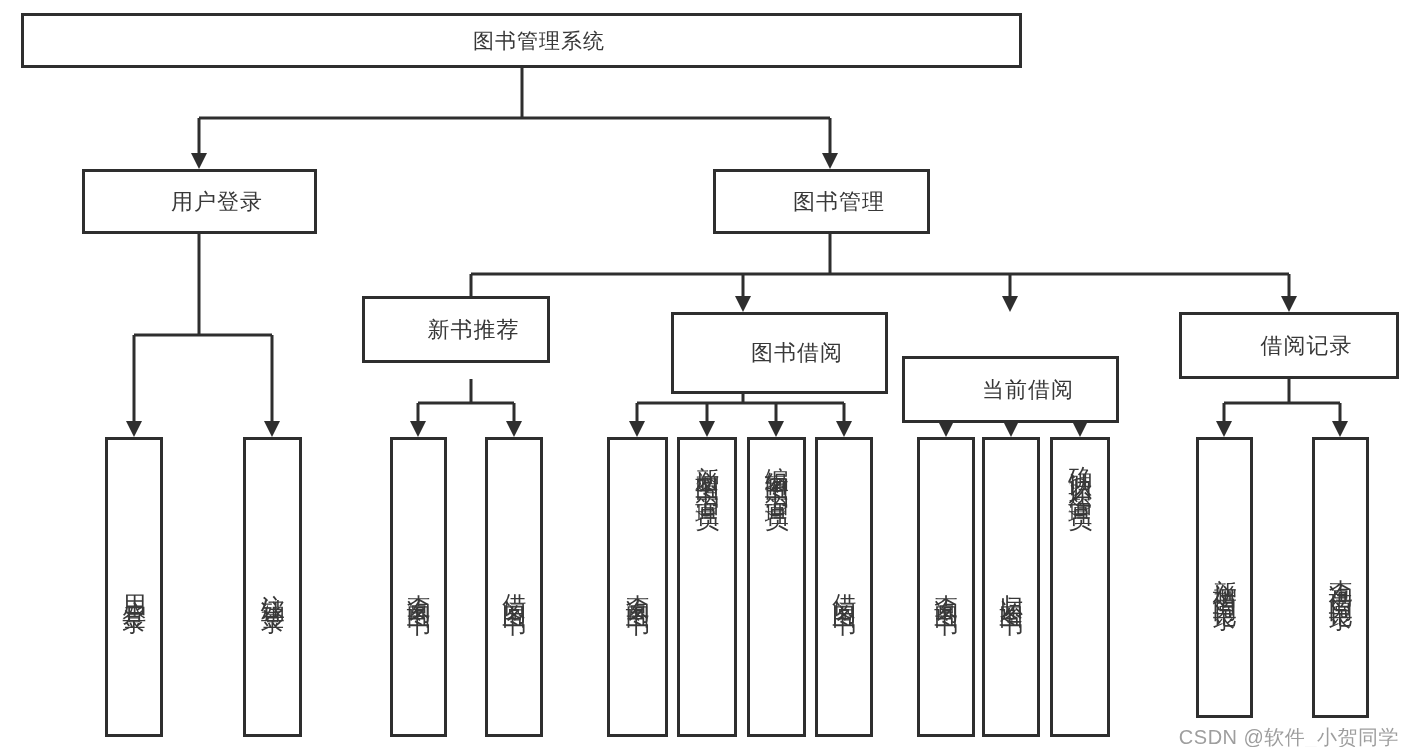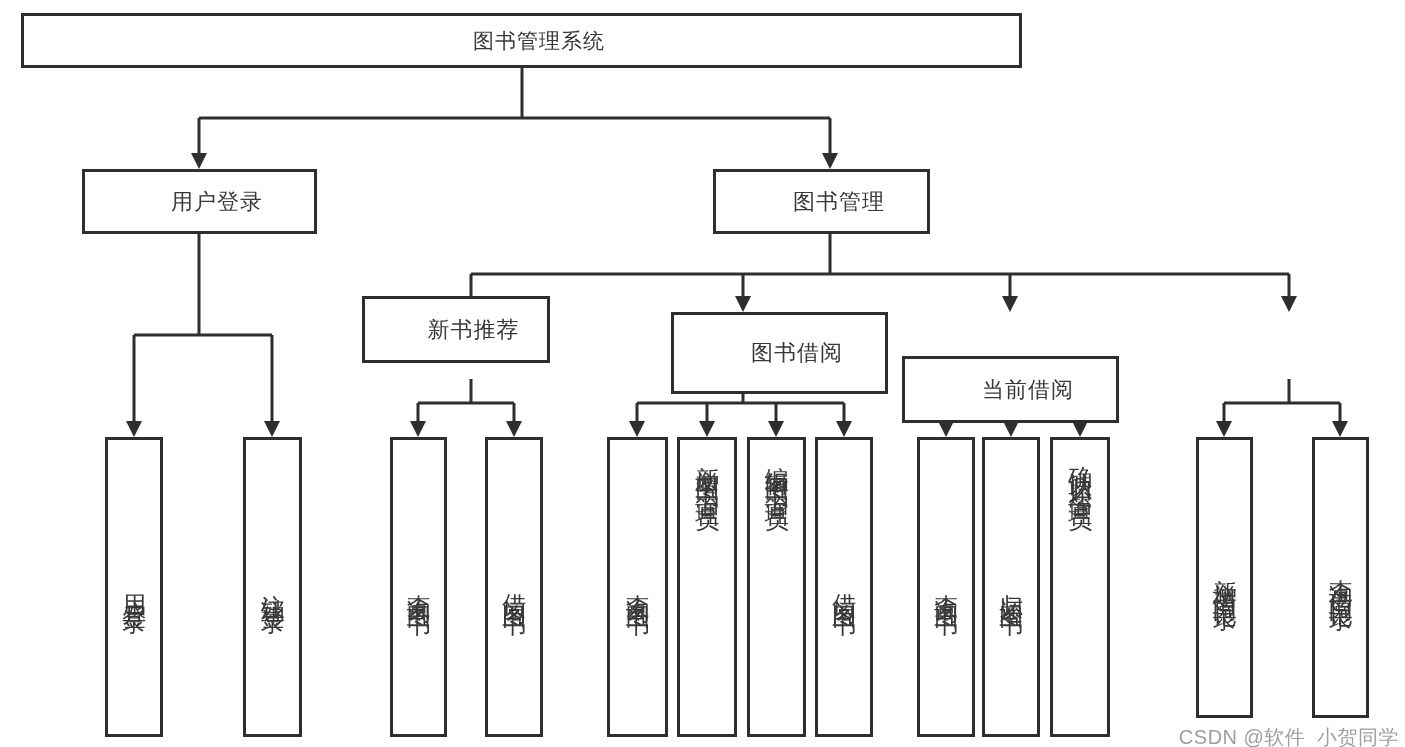--- a/index.html
+++ b/index.html
@@ -111,20 +111,23 @@
 
   <div class="hbox" style="left:362px; top:296px; width:188px; height:67px;">
     <span>新书推荐</span>
   </div>
   <div class="hbox" style="left:635px; top:312px; width:217px; height:82px;margin-left:36px;">
     <span>图书借阅</span>
   </div>
   <div class="hbox" style="left:902px; top:312px; width:217px; height:67px;margin-top:44px;">
     <span>当前借阅</span>
   </div>
+  <div class="hbox" style="left:1179px; top:312px; width:220px; height:67px;">
+    <span>借阅记录</span>
+  </div>
 
   <div class="vbox" style="left:105px; top:437px; width:58px; height:300px;">
     <span>用户登录</span>
   </div>
   <div class="vbox" style="left:243px; top:437px; width:59px; height:300px;">
     <span>注销登录</span>
   </div>
 
   <div class="vbox" style="left:390px; top:437px; width:57px; height:300px;">
     <span>查询图书</span>

